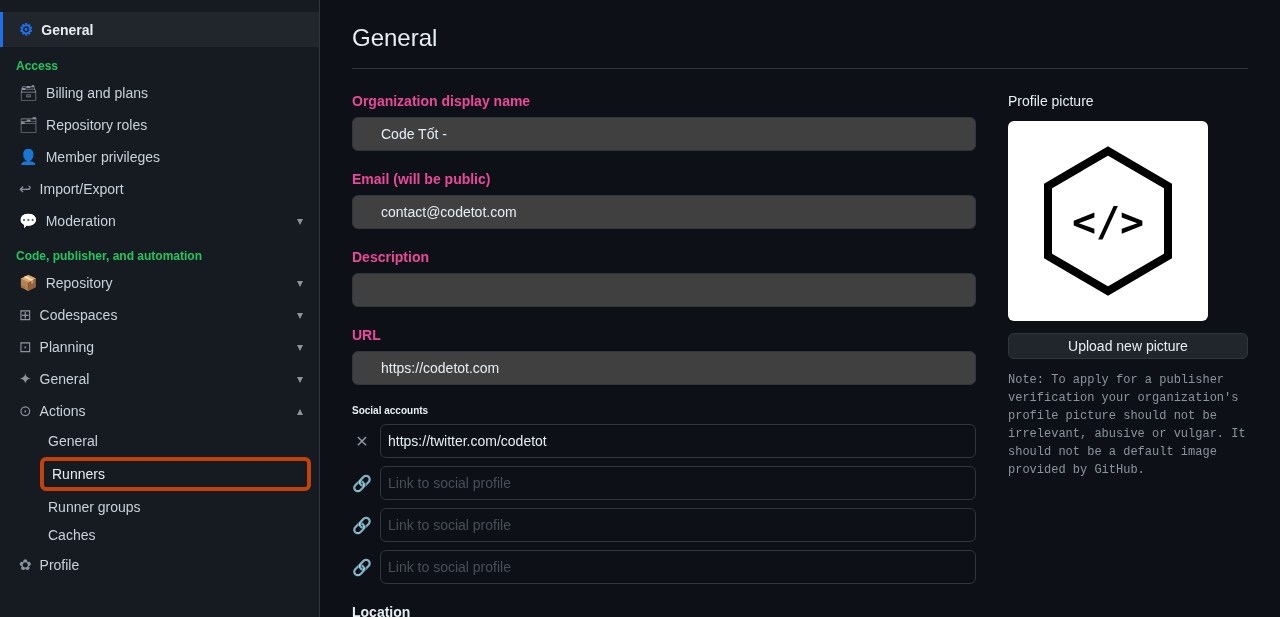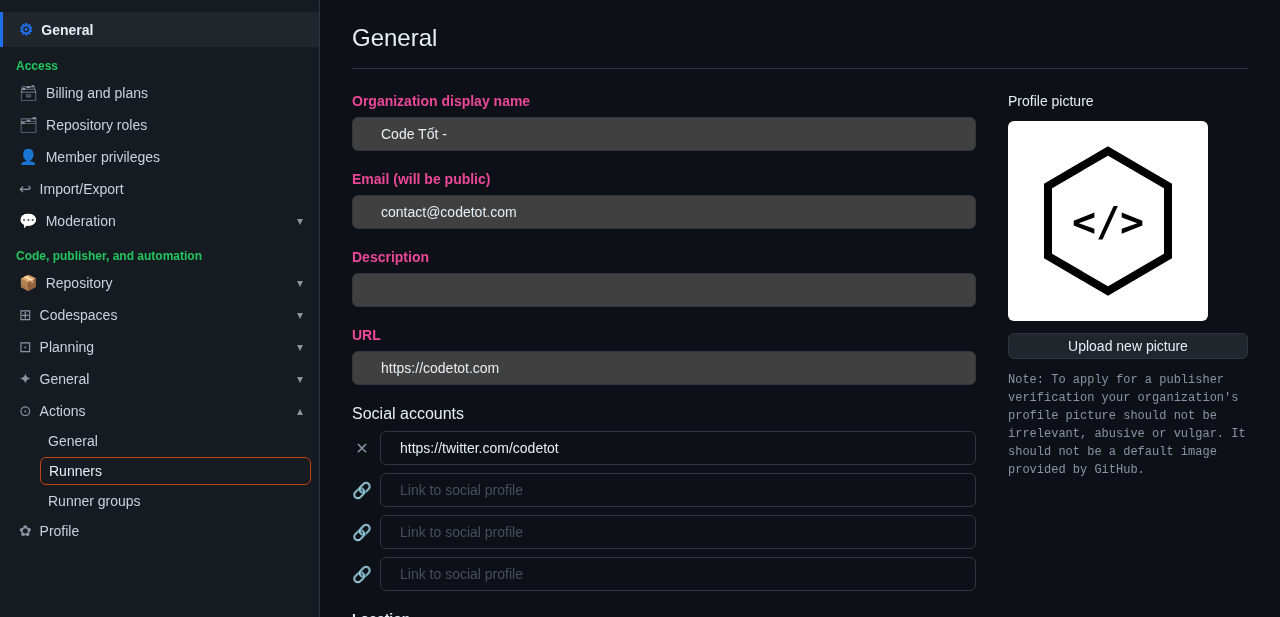--- a/index.html
+++ b/index.html
@@ -73,21 +73,21 @@
     .sidebar-sub-item {
       display: flex;
       align-items: center;
       padding: 6px 16px 6px 48px;
       color: #c9d1d9;
       cursor: pointer;
     }
 
     .sidebar-sub-item.active {
       background-color: transparent;
-      border: 1px solid #c2410c;
+      border: 4px solid #c2410c;
       border-radius: 6px;
       margin: 2px 8px 2px 40px;
       padding: 5px 8px;
       color: #e6edf3;
     }
 
     .chevron {
       font-size: 12px;
       color: #8b949e;
     }
@@ -145,22 +145,22 @@
       color: #e6edf3;
       font-size: 14px;
       outline: none;
     }
 
     .form-input::placeholder {
       color: #484f58;
     }
 
     .social-accounts-label {
-      font-size: 16px;
-      font-weight: 400;
+      font-size: 10px;
+      font-weight: 700;
       color: #e6edf3;
       margin-bottom: 8px;
     }
 
     .social-input-row {
       display: flex;
       align-items: center;
       gap: 8px;
       margin-bottom: 8px;
     }
@@ -168,21 +168,21 @@
     .social-icon {
       color: #8b949e;
       font-size: 16px;
       width: 20px;
       text-align: center;
       flex-shrink: 0;
     }
 
     .social-input {
       flex: 1;
-      padding: 8px 19px;
+      padding: 8px 7px;
       background-color: #0d1117;
       border: 1px solid #30363d;
       border-radius: 6px;
       color: #e6edf3;
       font-size: 14px;
       outline: none;
     }
 
     .social-input::placeholder {
       color: #484f58;
@@ -344,20 +344,23 @@
   </div>
 
   <div class="sidebar-sub-item active">
     <span>Runners</span>
   </div>
 
   <div class="sidebar-sub-item">
     <span>Runner groups</span>
   </div>
 
+  <div class="sidebar-sub-item">
+    <span>Caches</span>
+  </div>
 
   <div class="sidebar-item">
     <div class="sidebar-item-left">
       <span class="icon">✿</span>
       <span>Profile</span>
     </div>
   </div>
 </div>
 
 <div class="main-content">

